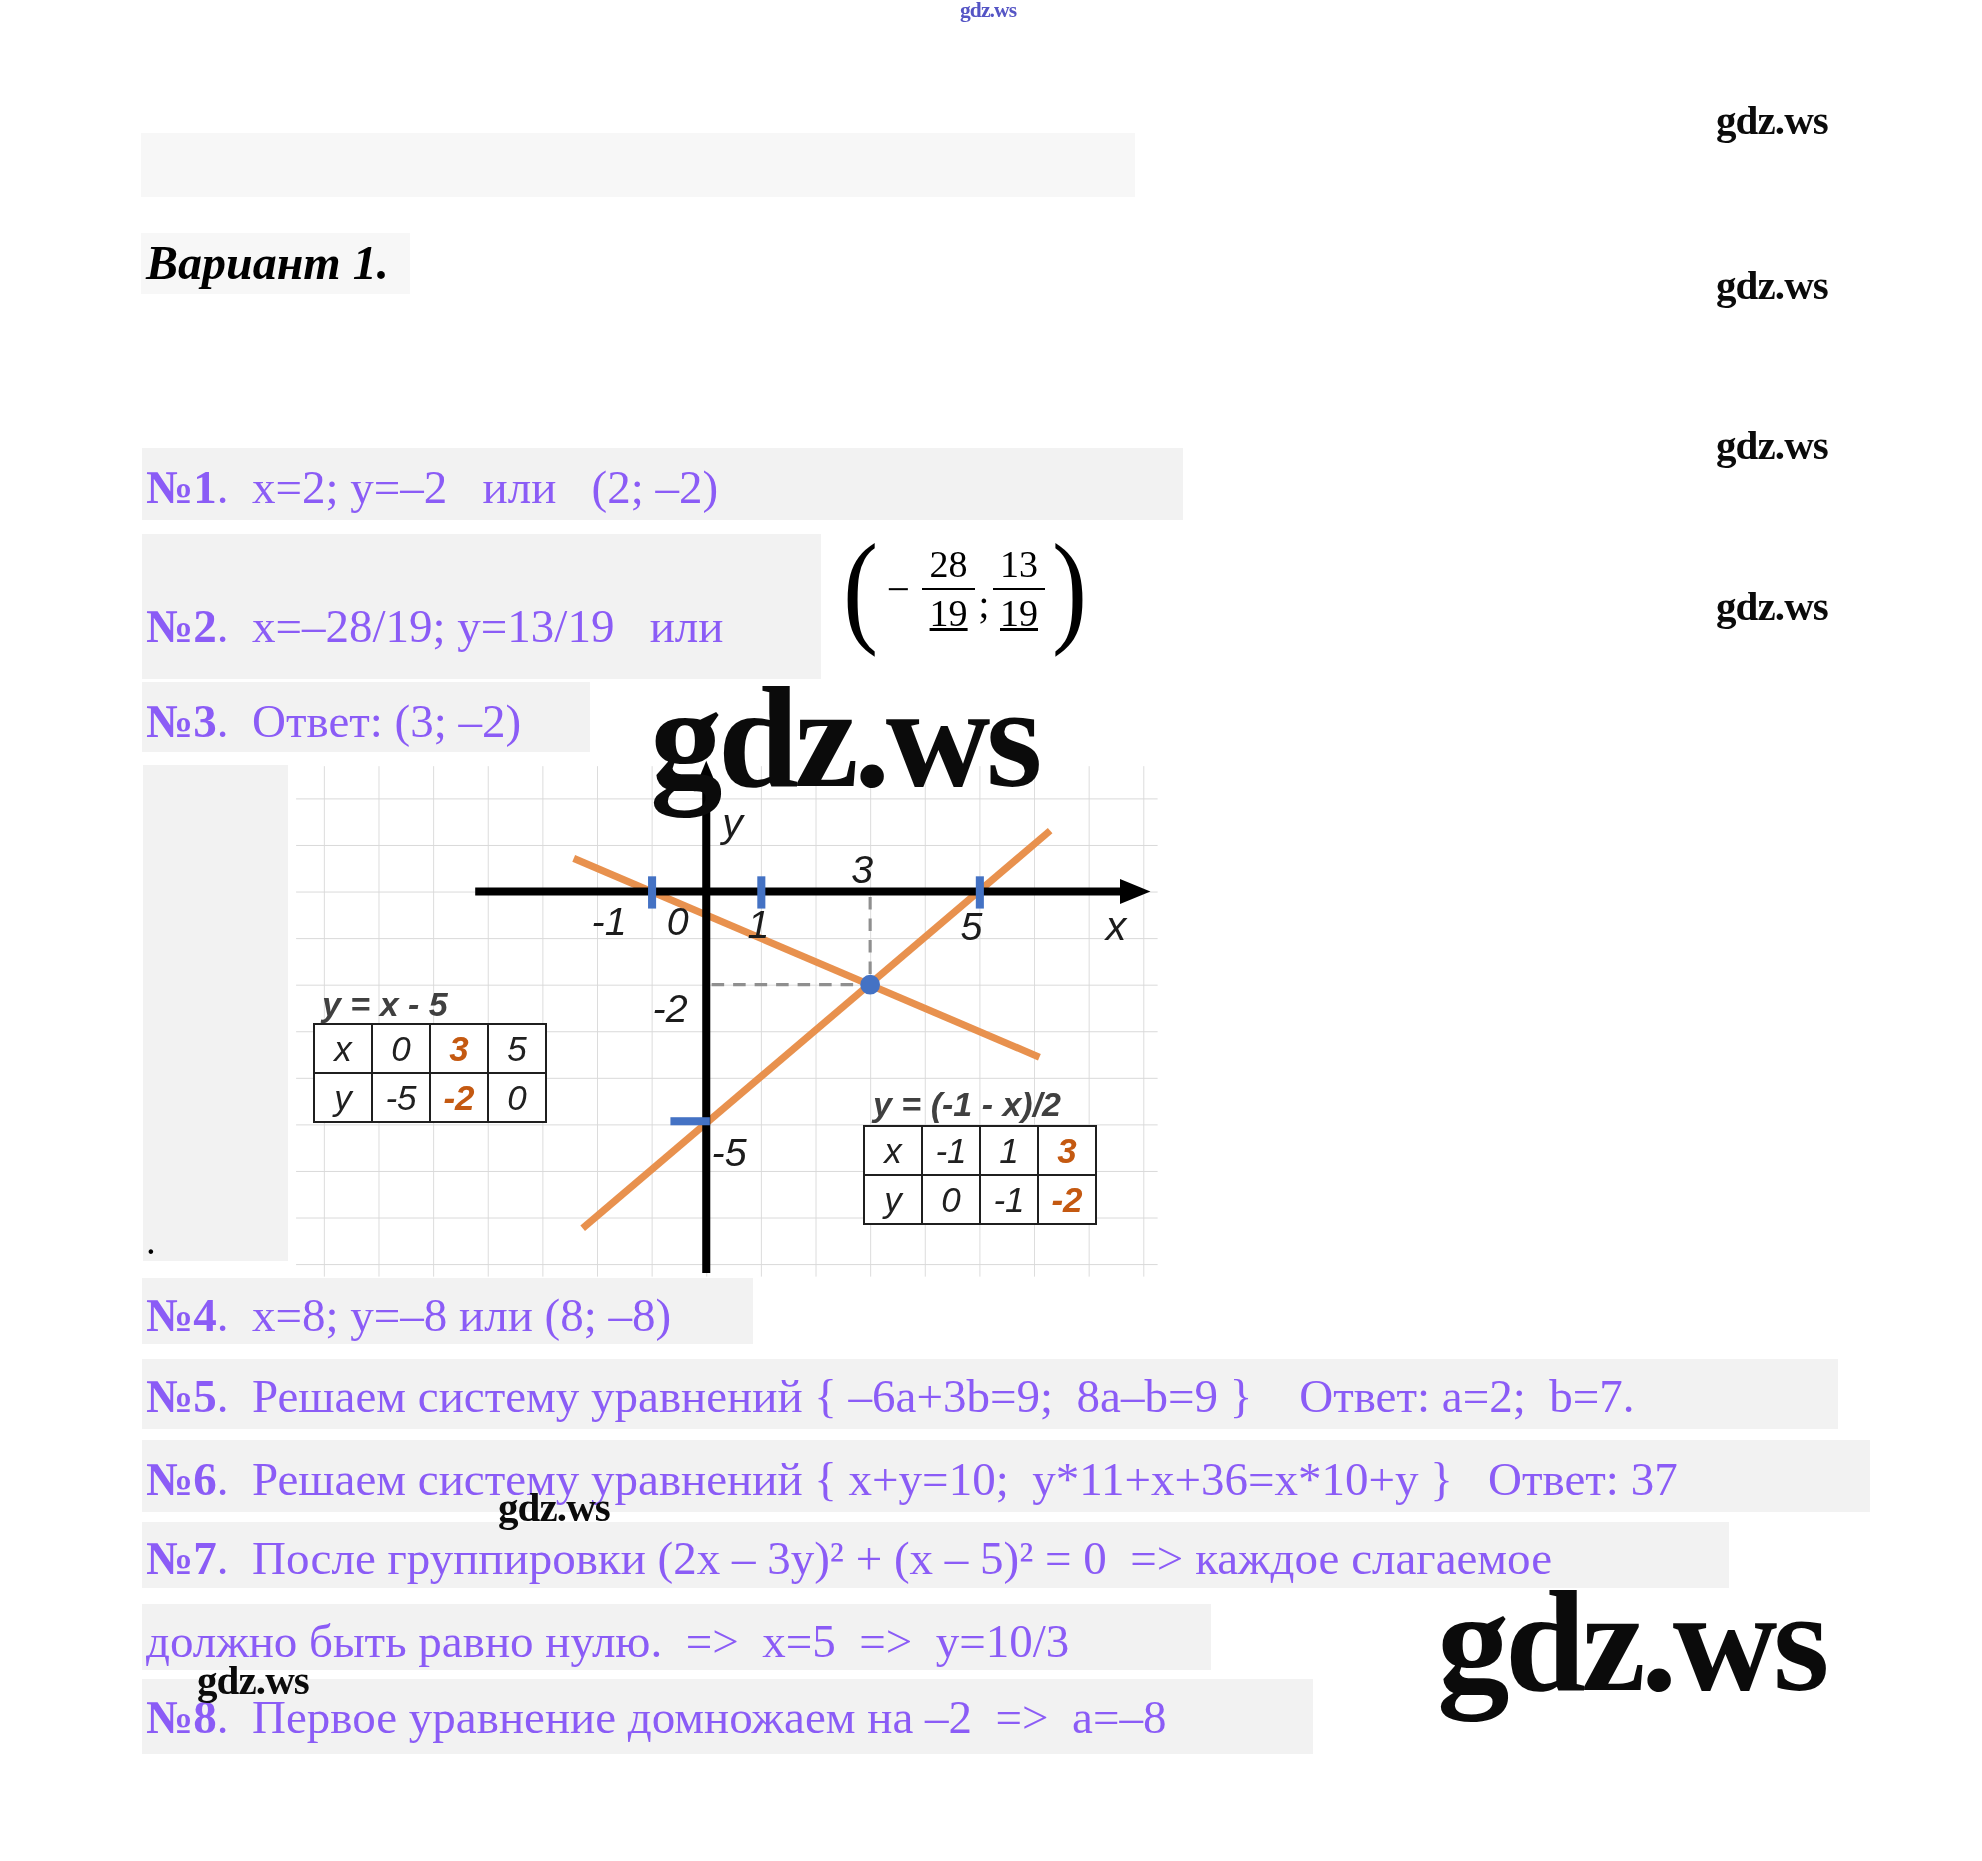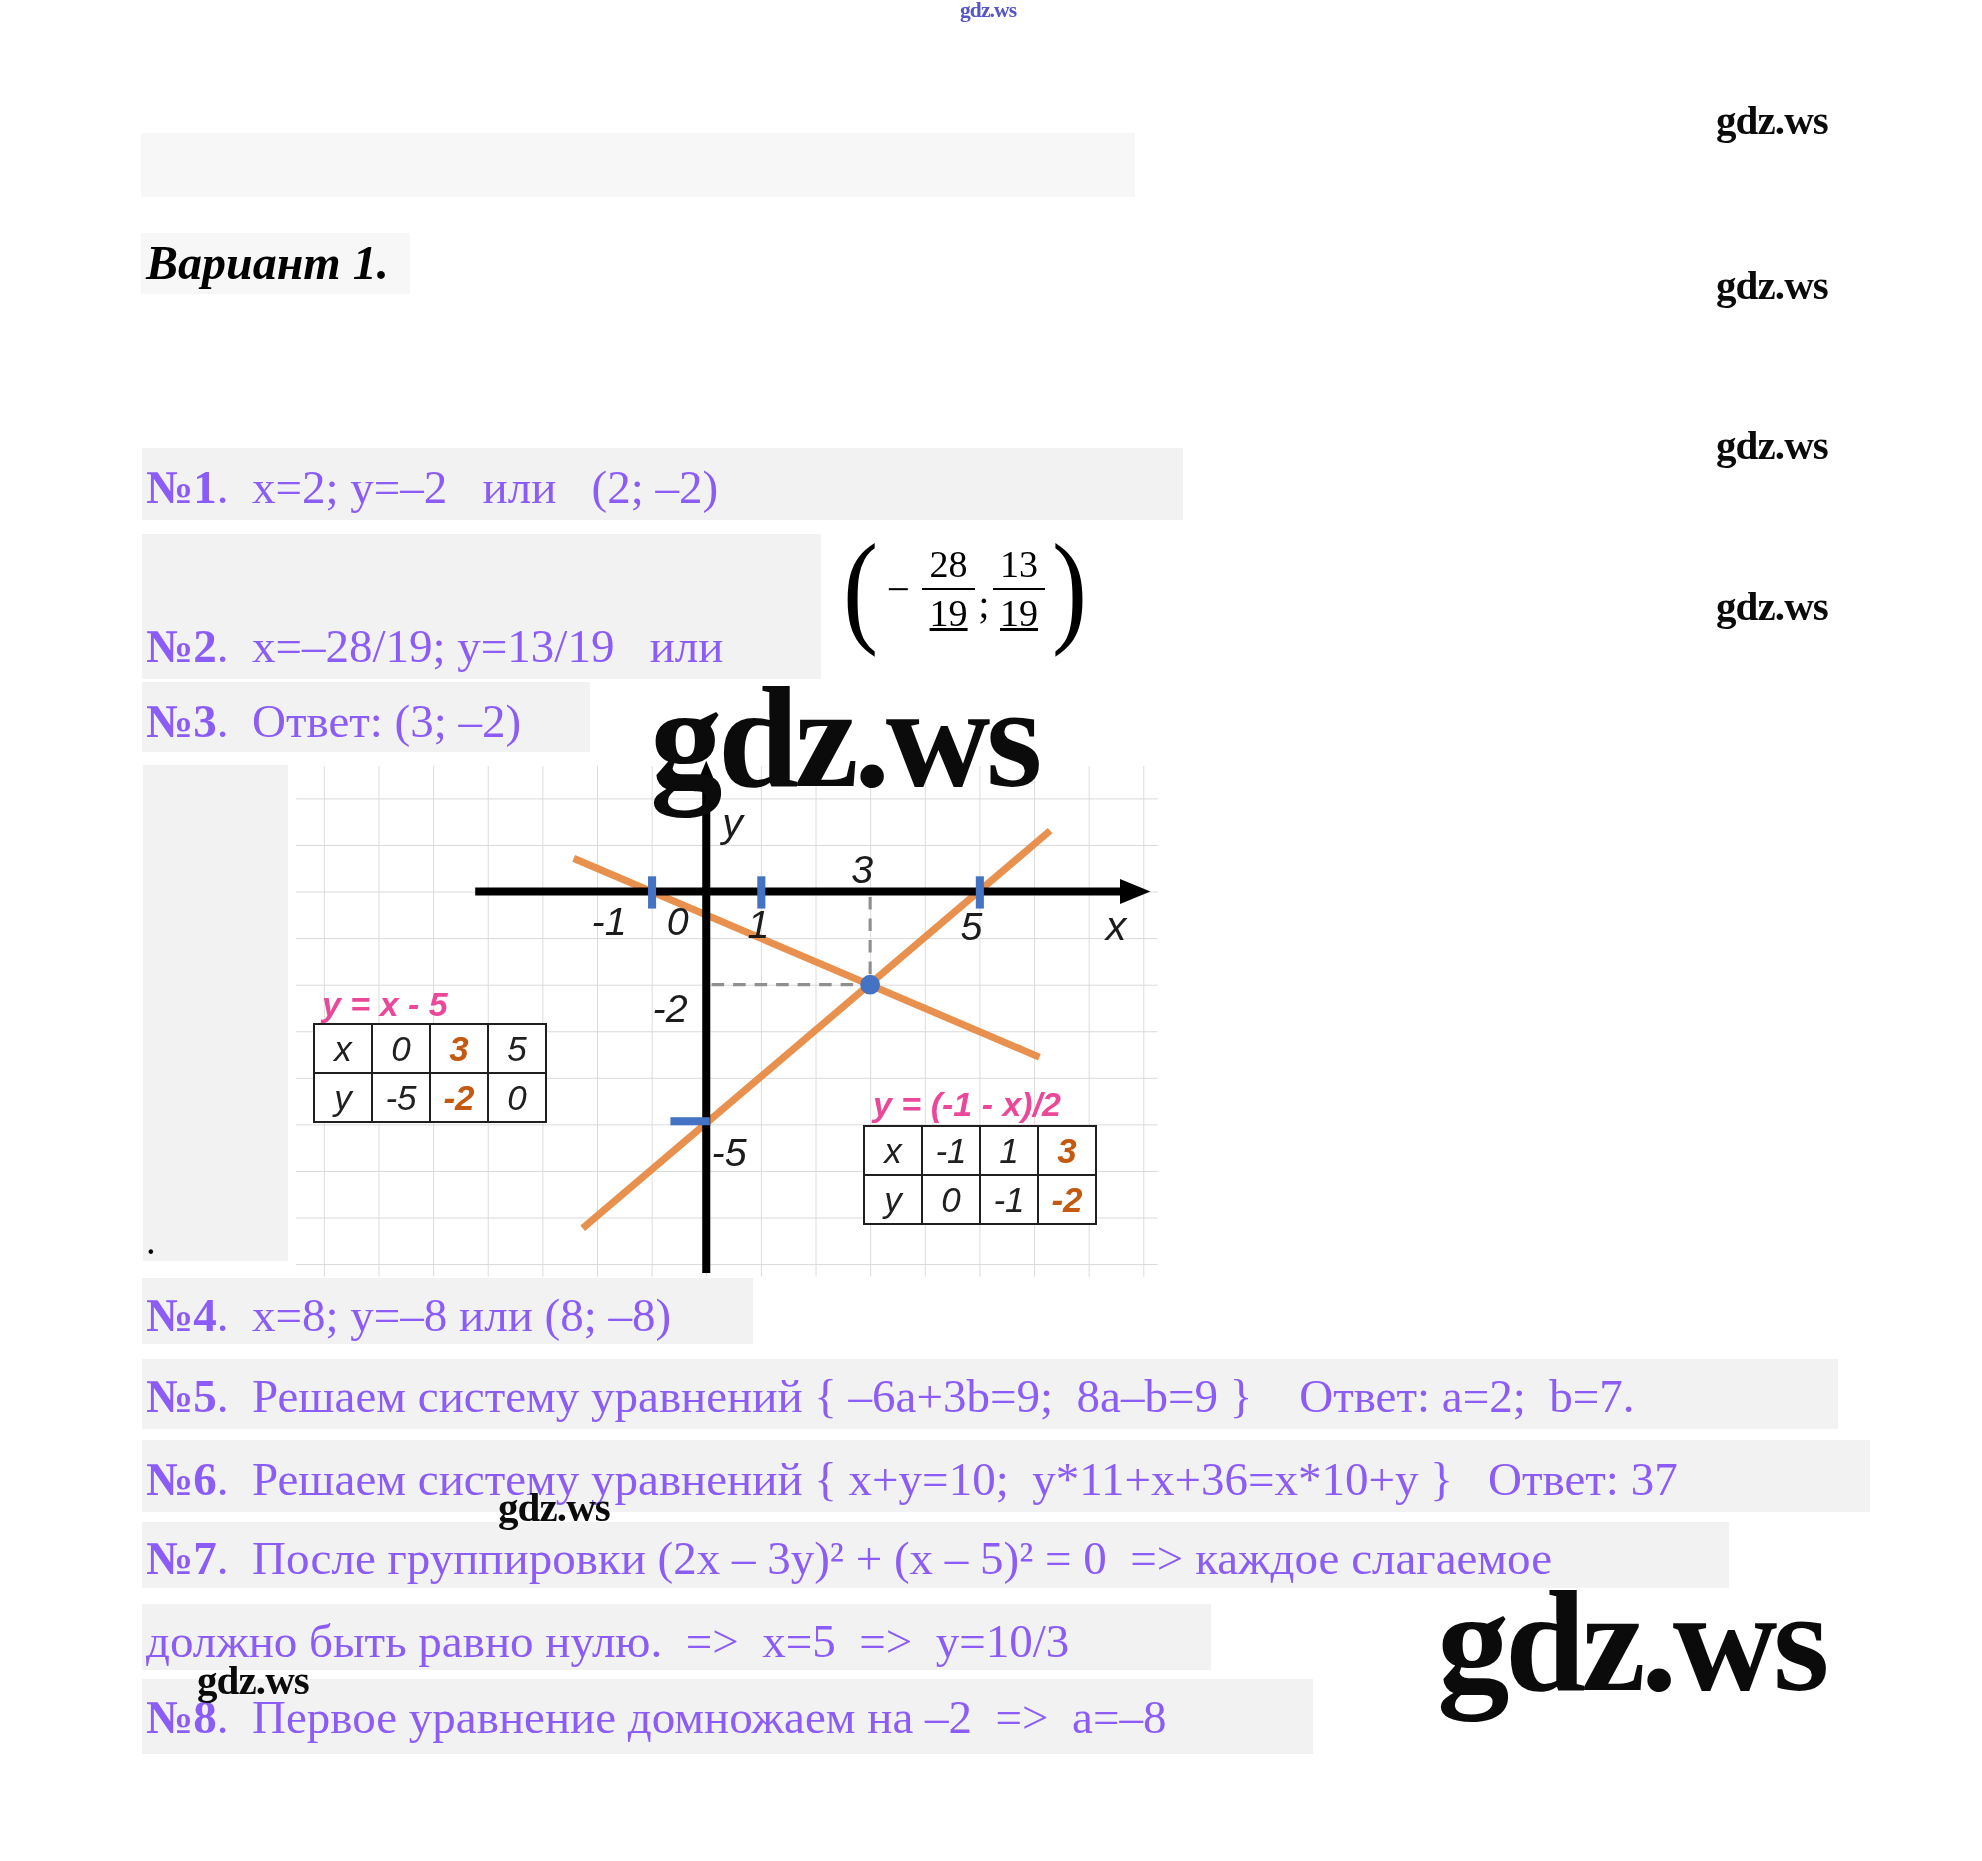--- a/index.html
+++ b/index.html
@@ -9,21 +9,21 @@
   .band.faint{background:#f7f7f7;}
   .tline{position:absolute;font:47px/1.2 "Liberation Serif",serif;white-space:pre;color:#8b5cf6;}
   .tline .num{font-weight:700;}
   .title{position:absolute;font:700 italic 48px/1.15 "Liberation Serif",serif;white-space:pre;}
   .wm{position:absolute;font-family:Liberation Serif, serif;font-weight:700;
       color:#0b0b0b;line-height:1;letter-spacing:-0.9px;}
   .wm.big{font-size:145px;letter-spacing:-4.5px;}
   .wm.small{font-size:41px;}
   .wm.tiny{font-size:21.5px;color:#4343bf;opacity:.9;}
   .glabel{position:absolute;font:italic 700 34px/1 "Liberation Sans",sans-serif;
-          color:#ec4899;white-space:pre;}
+          color:#404040;white-space:pre;}
   .gtab{position:absolute;border-collapse:collapse;background:#fff;
         font:italic 35px "Liberation Sans",sans-serif;color:#202020;}
   .gtab td{border:2.7px solid #1f1f1f;width:56px;height:47px;text-align:center;padding:0;}
   .gtab td.hl{color:#c45911;font-weight:700;}
   .frwrap{position:absolute;display:flex;align-items:center;font-family:"Liberation Serif",serif;color:#000;}
   .paren{font-size:124px;font-weight:400;line-height:1;transform:scaleX(.85);}
   .frac{display:inline-flex;flex-direction:column;align-items:center;
         font-size:38px;line-height:1.15;margin:0 3.6px;}
   .frac .fnum{border-bottom:2.7px solid #000;padding:0 7.2px 1.8px;}
   .frac .fden{padding-top:1.8px;text-decoration:underline;}
@@ -47,21 +47,21 @@
   <div class="band" style="left:142px;top:1359px;width:1696px;height:70px;"></div>
   <div class="band" style="left:142px;top:1440px;width:1728px;height:72px;"></div>
   <div class="band" style="left:142px;top:1522px;width:1587px;height:66px;"></div>
   <div class="band" style="left:142px;top:1604px;width:1069px;height:66px;"></div>
   <div class="band" style="left:142px;top:1679px;width:1171px;height:75px;"></div>
 
   <div class="title" style="left:146px;top:235px;">Вариант 1.</div>
 
   <div class="tline" style="left:146px;top:459px;"><span class="num">№1</span><span>.  x=2; y=–2   или   (2; –2)</span></div>
 
-  <div class="tline" style="left:146px;top:618px;"><span class="num">№2</span><span>.  x=–28/19; y=13/19   или</span></div>
+  <div class="tline" style="left:146px;top:598px;"><span class="num">№2</span><span>.  x=–28/19; y=13/19   или</span></div>
 
   <div class="frwrap" style="left:840px;top:521px;height:136px;">
     <span class="paren">(</span>
     <span class="fminus">−</span>
     <span class="frac">
       <span class="fnum">28</span>
       <span class="fden">19</span>
     </span>
     <span class="fsep">;</span>
     <span class="frac">

